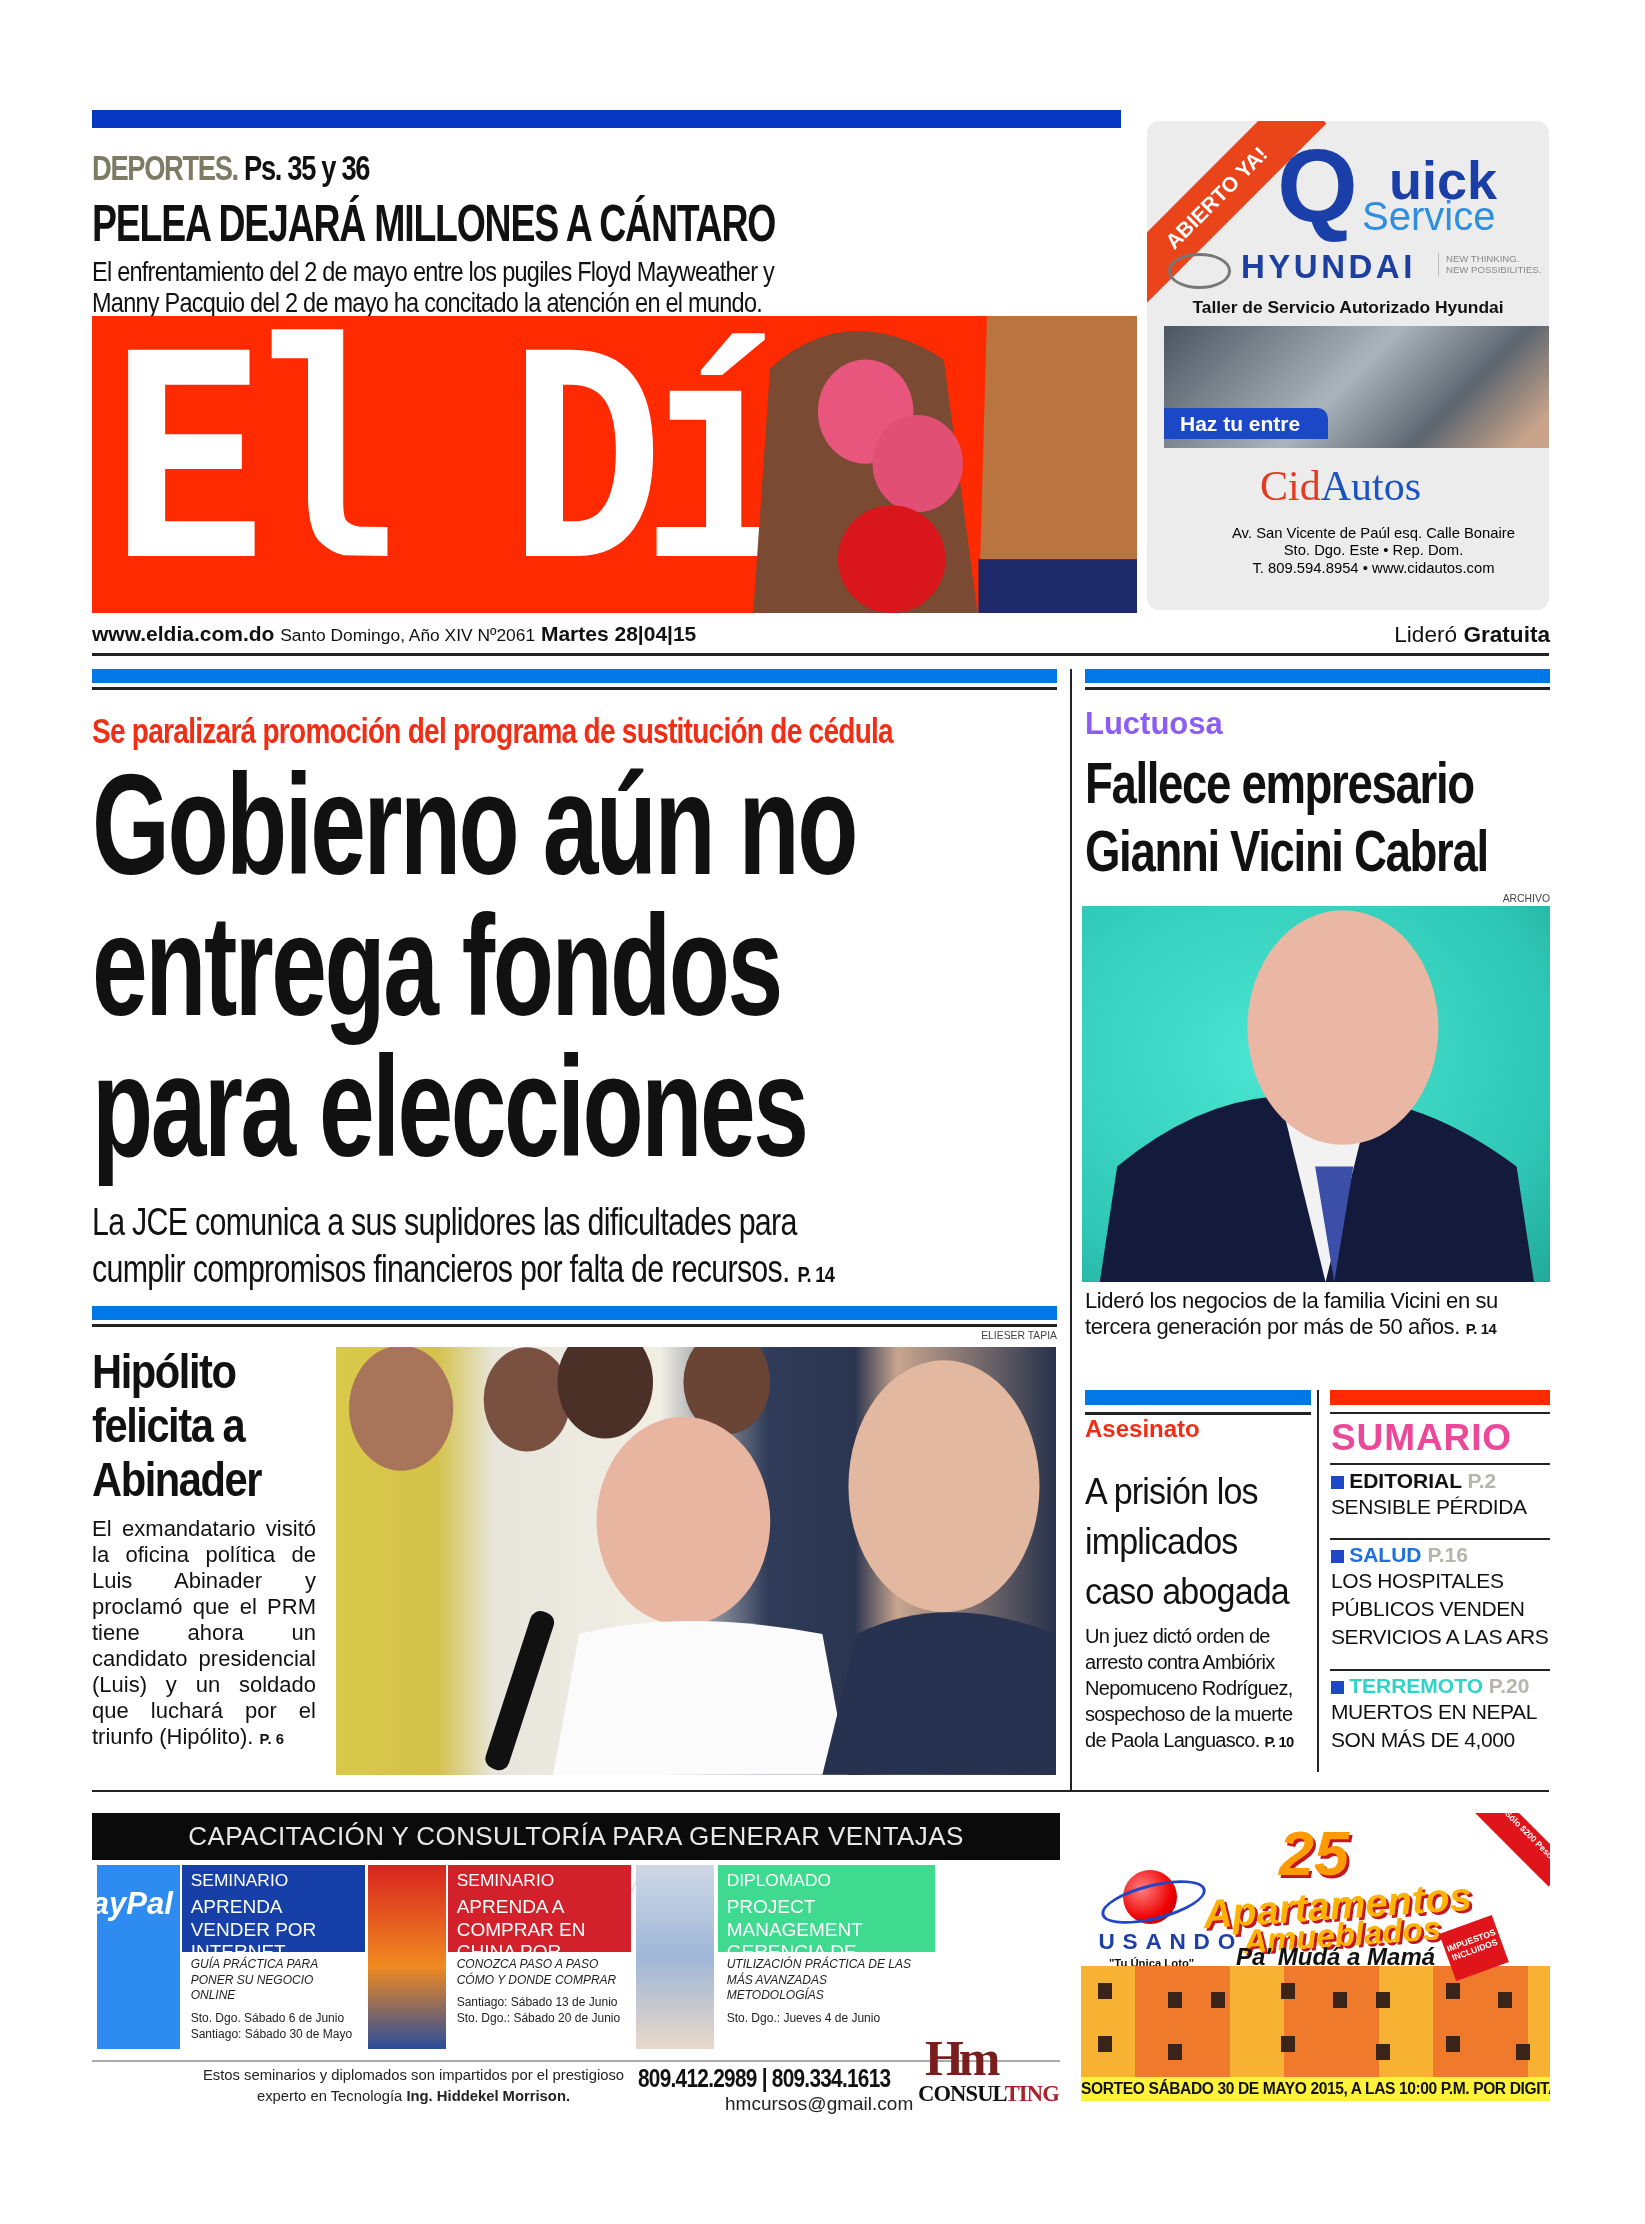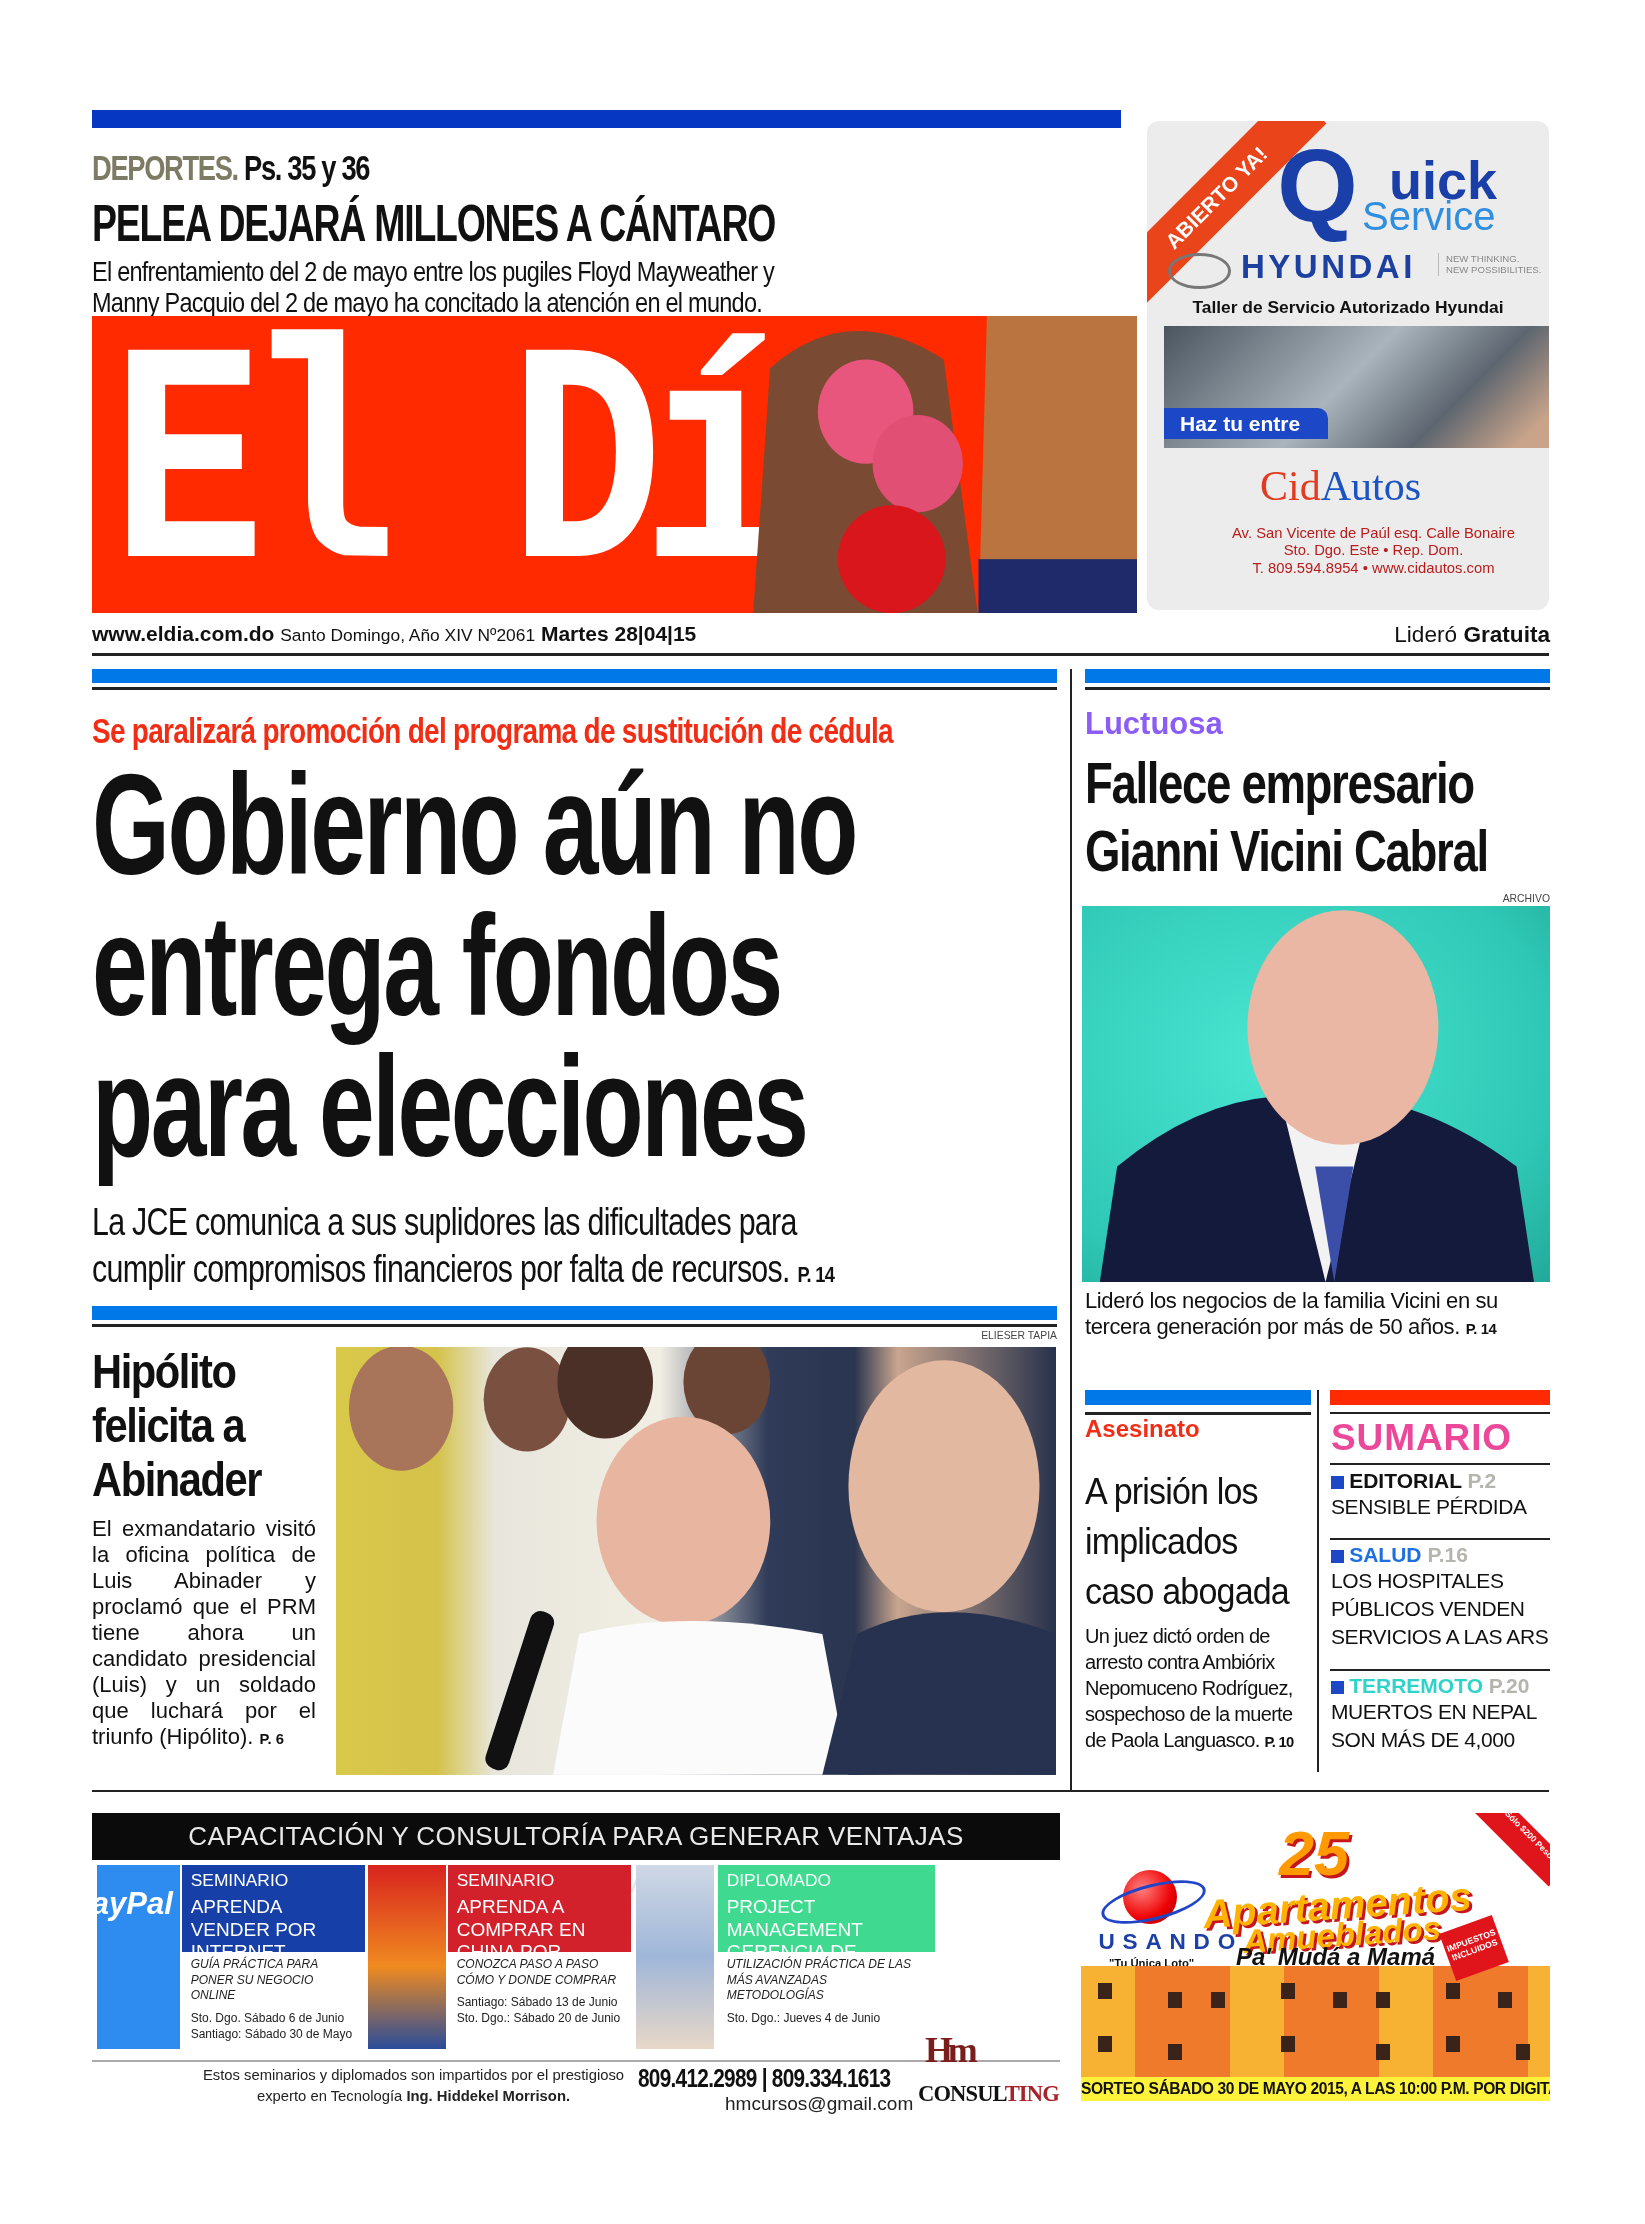--- a/index.html
+++ b/index.html
@@ -31,21 +31,21 @@
   #ad-quick-logo .serv { position:absolute; left:85px; top:56px; font-size:40px; color:#2f8ee0; }
   #ad-hyundai-oval { position:absolute; left:21px; top:132px; width:57px; height:29.5px; border:3.5px solid #777; border-radius:50%; }
   #ad-hyundai-name { position:absolute; left:94px; top:127px; font-size:33px; font-weight:bold; color:#1c3fa0; letter-spacing:3.5px; }
   #ad-hyundai-tag { position:absolute; left:291px; top:132px; font-size:9.6px; color:#888; line-height:11.3px; border-left:1.7px solid #bbb; padding-left:7px; }
   #ad-taller { position:absolute; left:0; width:402px; top:176px; text-align:center; font-size:17.4px; font-weight:bold; color:#111; }
   #ad-photo { position:absolute; left:17.4px; top:205px; width:405px; height:122px; background:linear-gradient(135deg,#4a5560,#aab4bc 45%,#5d6670 70%,#c9a48a 90%); }
   #ad-cita { position:absolute; left:17.4px; top:287px; width:148px; height:31px; background:#1c47c6; color:#fff; font-size:21px; font-weight:bold; line-height:31px; padding-left:15.6px; border-top-right-radius:10.4px; }
   #ad-cid { position:absolute; left:113px; top:341px; font-size:42px; font-family:"Liberation Serif", serif; }
   #ad-cid .cid { color:#e23b22; }
   #ad-cid .autos { color:#1b53c3; }
-  #ad-address { position:absolute; left:0; width:453px; top:404px; text-align:center; font-size:14.8px; line-height:17.4px; color:#b91c1c; }
+  #ad-address { position:absolute; left:0; width:453px; top:404px; text-align:center; font-size:14.8px; line-height:17.4px; color:#000000; }
 
   
   #mast { left:92px; top:622px; width:1457px; font-size:21px; white-space:nowrap; }
   #mast .url { font-weight:bold; }
   #mast .small { font-size:17.4px; }
   #mast .date { font-weight:bold; }
   #mast-edition { right:96px; top:622px; font-size:22.6px; }
   #mast-edition b { font-weight:bold; }
   #mast-rule { left:92px; top:653px; width:1457px; height:2.6px; background:#222; }
 
@@ -105,21 +105,21 @@
   .hm-col { position:absolute; top:52px; height:184px; }
   .hm-col .hdr { color:#fff; padding:3.5px 8.7px; font-family:"Liberation Sans Narrow","Liberation Sans",sans-serif; font-size:19px; line-height:22.6px; height:80px; }
   .hm-col .hdr .lbl { display:block; font-size:17.4px; margin-bottom:5.2px; }
   .hm-col .sub { font-size:12px; font-style:italic; padding:5.2px 8.7px 0 8.7px; line-height:15.6px; color:#222; }
   .hm-col .dates { font-size:12px; padding:7px 8.7px 0 8.7px; line-height:15.6px; color:#222; }
   #hm-footer { position:absolute; left:0; top:247px; width:968px; height:1.7px; background:#aaa; }
   #hm-foot-text { position:absolute; left:52px; top:252px; width:539px; text-align:center; font-size:14.8px; line-height:21px; color:#222; }
   #hm-phones { position:absolute; left:546px; top:250px; font-size:26px; font-weight:bold; letter-spacing:-0.9px; transform:scaleX(0.8); transform-origin:left; white-space:nowrap; }
   #hm-email { position:absolute; left:633px; top:280px; font-size:19px; color:#222; }
   #hm-logo { position:absolute; left:826px; top:228px; width:130px; height:70px; }
-  #hm-logo .hm { font-family:"Liberation Serif",serif; font-size:36px; font-weight:bold; color:#7a1d1d; position:absolute; left:7px; top:-12px; letter-spacing:-5.2px; }
+  #hm-logo .hm { font-family:"Liberation Serif",serif; font-size:50px; font-weight:bold; color:#7a1d1d; position:absolute; left:7px; top:-12px; letter-spacing:-5.2px; }
   #hm-logo .cons { font-family:"Liberation Serif",serif; font-size:22.6px; font-weight:bold; position:absolute; left:0; top:40px; letter-spacing:-0.9px; }
   #hm-logo .cons .ting { color:#a8232a; }
 
   
   #ad-leidsa { left:1081px; top:1813px; width:469px; height:295px; background:#fff; overflow:hidden; }
   #leidsa-ball { position:absolute; left:42px; top:57px; width:54px; height:54px; border-radius:50%; background:radial-gradient(circle at 35% 35%, #ff8080, #e00 60%, #900); }
   #leidsa-ring { position:absolute; left:19px; top:71px; width:101px; height:29.5px; border:3.5px solid #2045c8; border-radius:50%; transform:rotate(-14deg); }
   #leidsa-name { position:absolute; left:17.4px; top:116px; font-size:22.6px; font-weight:bold; color:#1c3fa8; letter-spacing:7.8px; }
   #leidsa-tag { position:absolute; left:28px; top:144px; font-size:11.3px; font-weight:bold; }
   #leidsa-25 { position:absolute; left:198px; top:3.5px; font-size:63px; font-weight:bold; color:#ff9a00; text-shadow:2.6px 2.6px 0 #c4161c; font-style:italic; }

